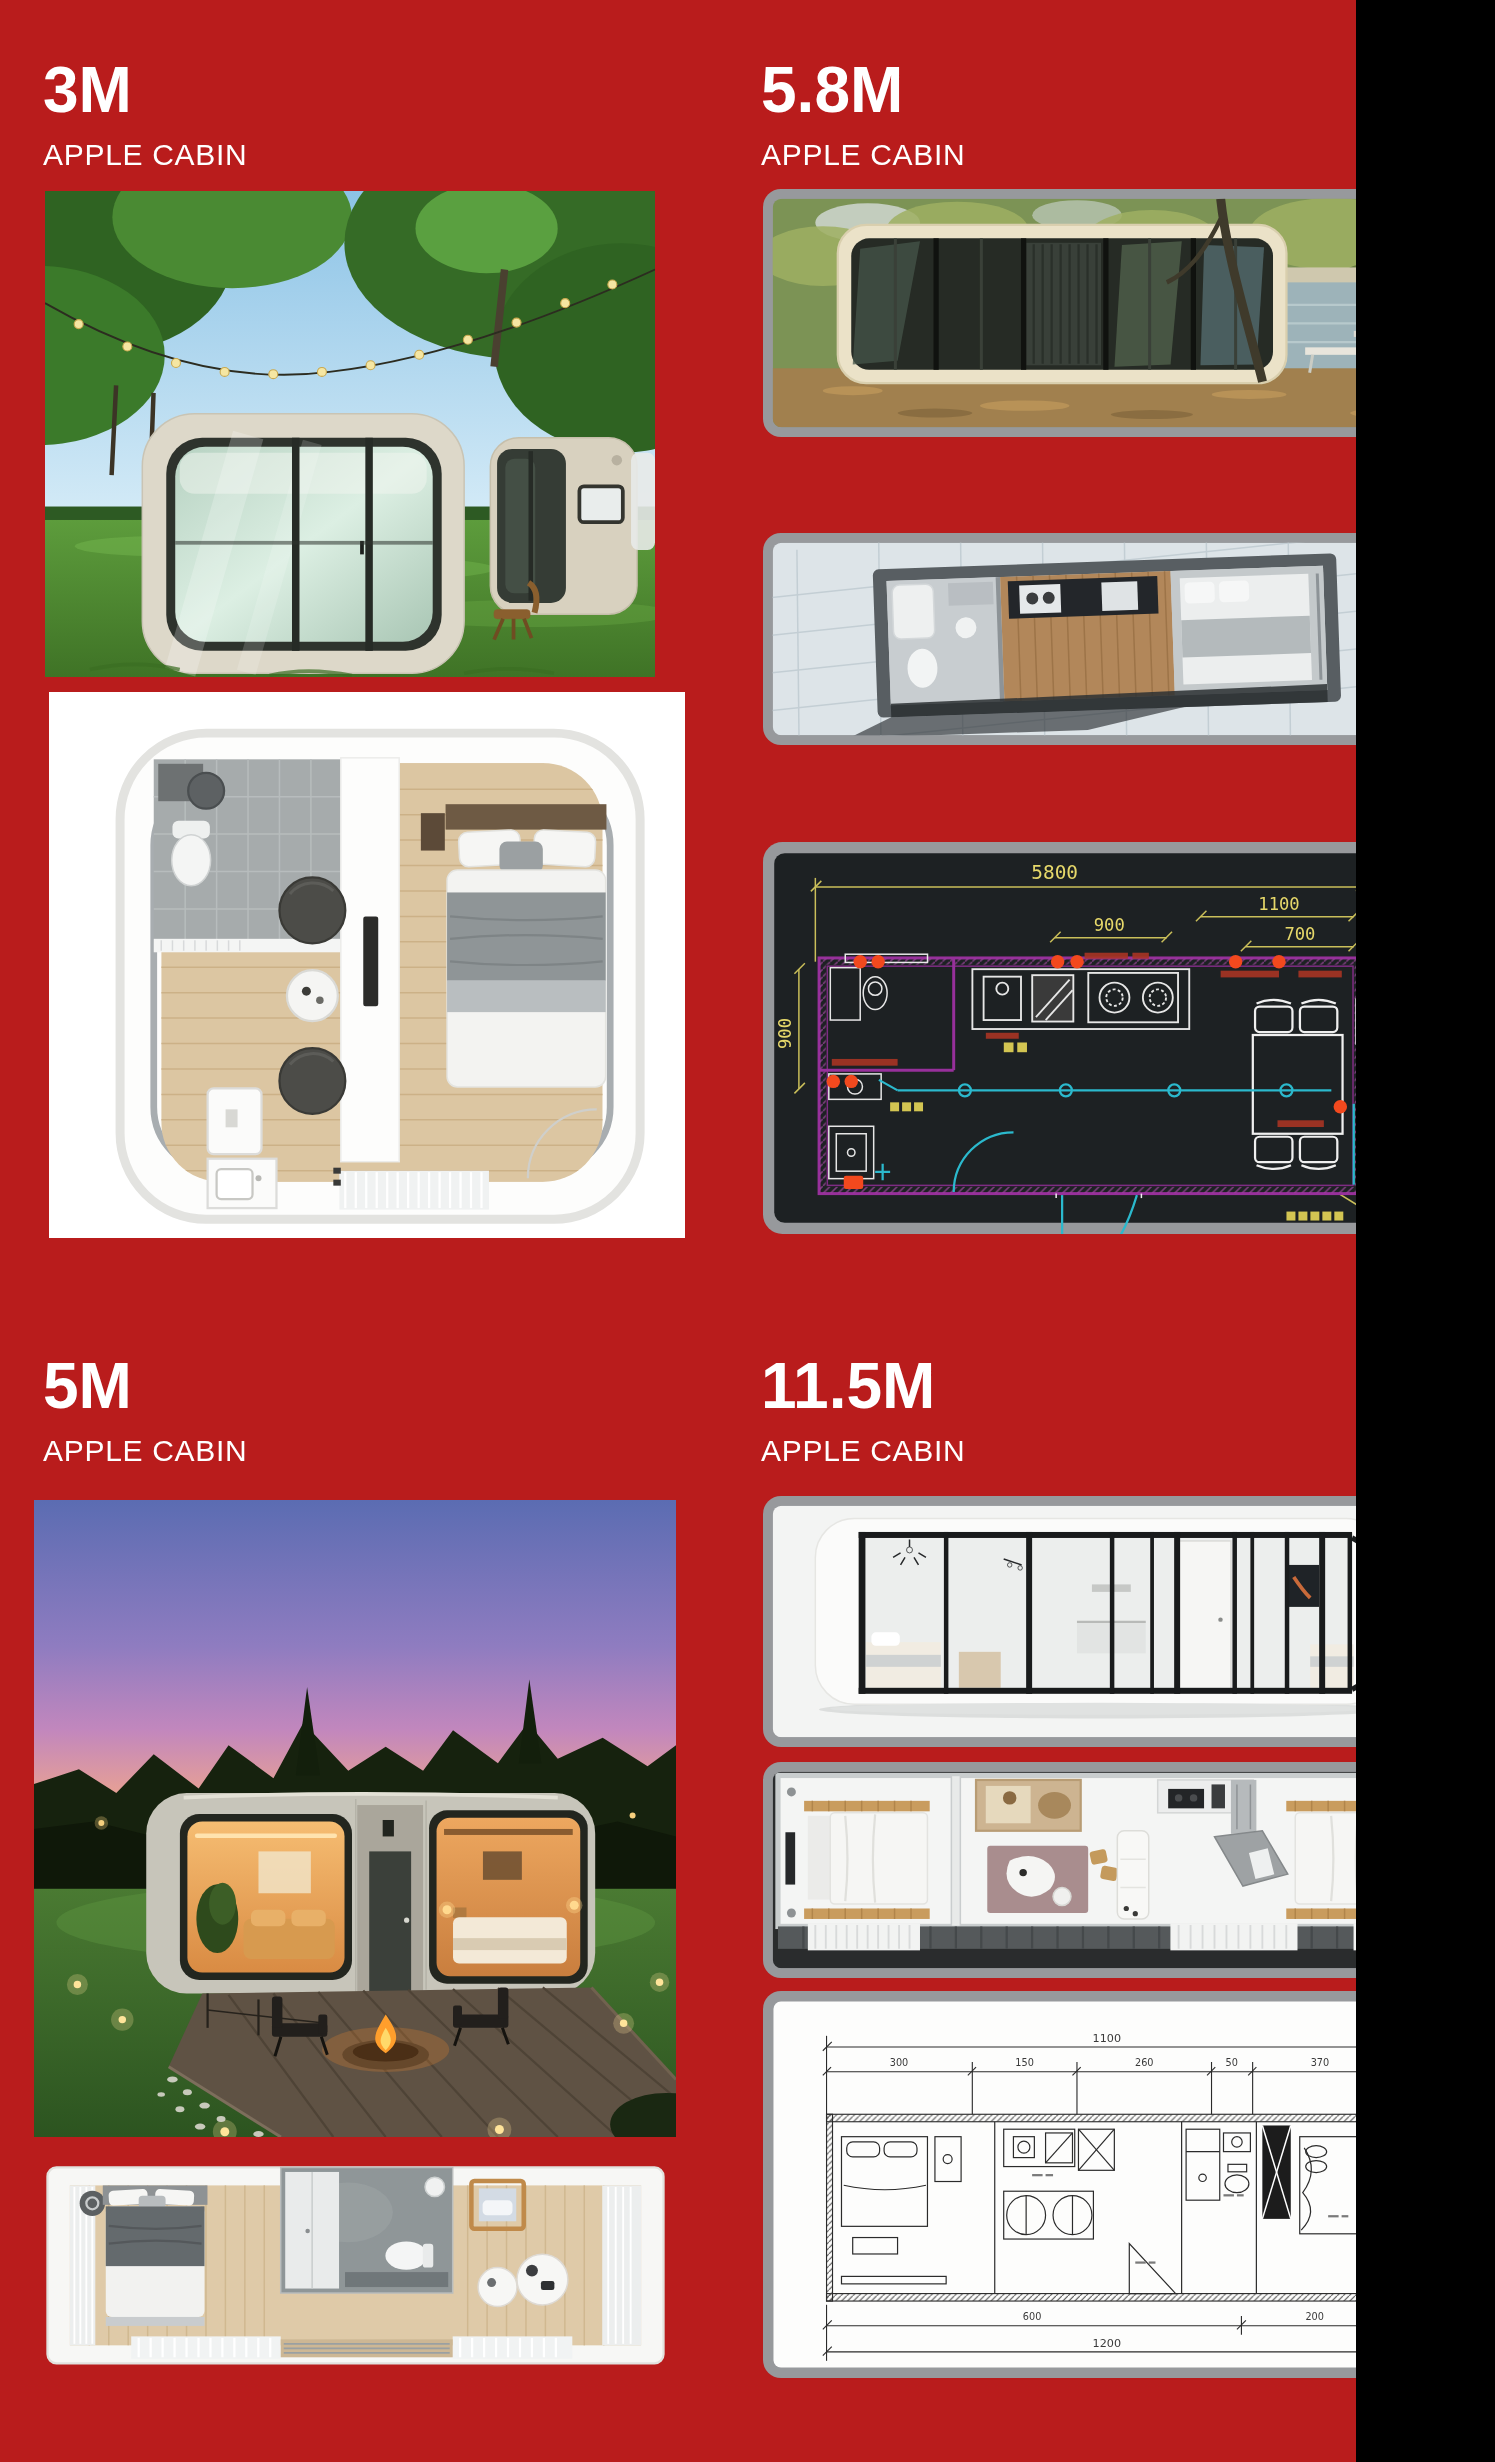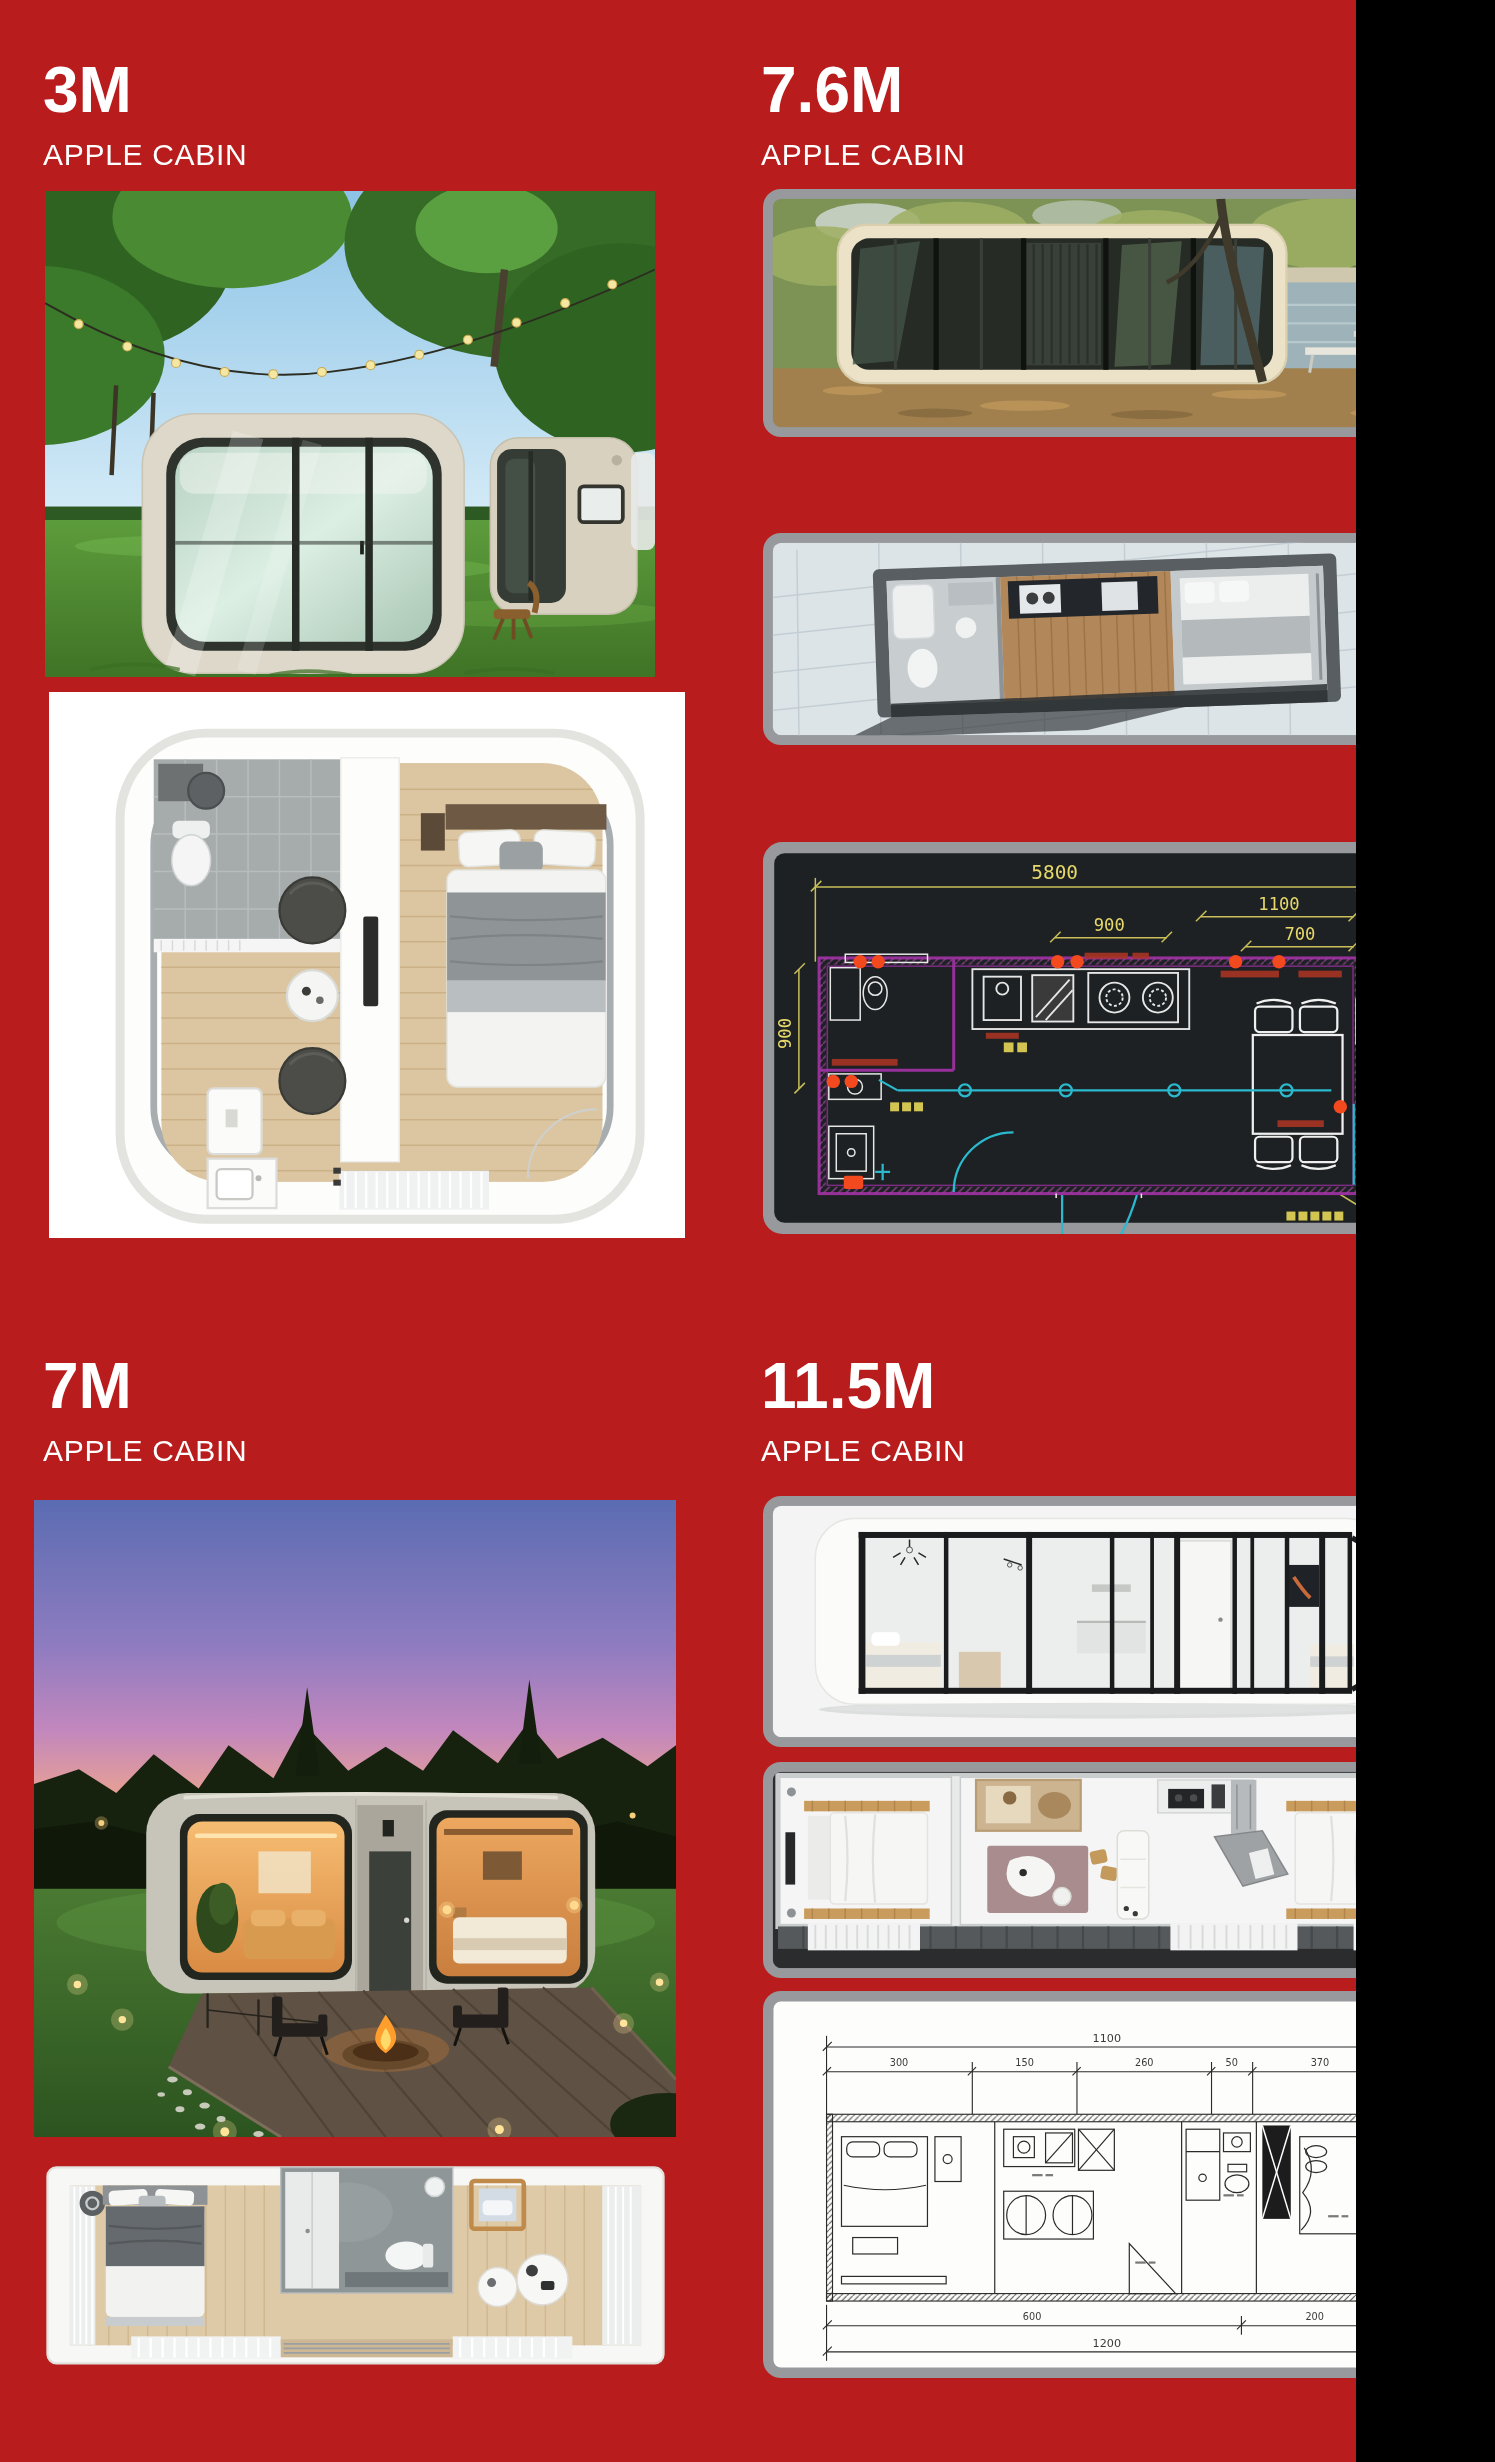--- a/index.html
+++ b/index.html
@@ -206,21 +206,21 @@
         <line x1="564" y1="642" x2="564" y2="690"></line>
           <line x1="578" y1="642" x2="578" y2="690"></line>
       </g>
       <path d="M640,650 A92,92 0 0 1 732,558" stroke="#cfcfcb" stroke-width="3" fill="none"></path>
       <rect x="380" y="636" width="10" height="8" fill="#3a3a38"></rect>
         <rect x="380" y="652" width="10" height="8" fill="#3a3a38"></rect>
     </svg>
   </div>
 
   <div class="sec-head" style="left:761px;top:58px;">
-    <h1 class="sec-title">7.6M</h1>
+    <h1 class="sec-title">5.8M</h1>
     <div class="sec-sub">APPLE CABIN</div>
   </div>
 
   <div class="img framed" style="left:763px;top:189px;width:682px;height:248px;">
     <svg viewBox="0 0 912 332" preserveAspectRatio="none">
       <defs>
           <clipPath id="s3clip">
             <rect x="13" y="13" width="886" height="306" rx="12"></rect>
           </clipPath>
         </defs>
@@ -508,21 +508,21 @@
           <rect x="764" y="494" width="12" height="12"></rect>
       </g>
       <g stroke="#f2f2f2" stroke-width="2">
         <line x1="392" y1="470" x2="392" y2="476"></line>
           <line x1="506" y1="470" x2="506" y2="476"></line>
       </g>
     </svg>
   </div>
 
   <div class="sec-head" style="left:43px;top:1354px;">
-    <h1 class="sec-title">7M</h1>
+    <h1 class="sec-title">5M</h1>
     <div class="sec-sub">APPLE CABIN</div>
   </div>
 
   <div class="img" style="left:34px;top:1500px;width:642px;height:637px;">
     <svg viewBox="0 0 858 852" preserveAspectRatio="none">
       <defs>
         <linearGradient id="s6sky" x1="0" y1="0" x2="0" y2="1">
           <stop offset="0" stop-color="#5b6cb2"></stop>
             <stop offset="0.35" stop-color="#8f7cc0"></stop>
           <stop offset="0.55" stop-color="#c287bd"></stop>

